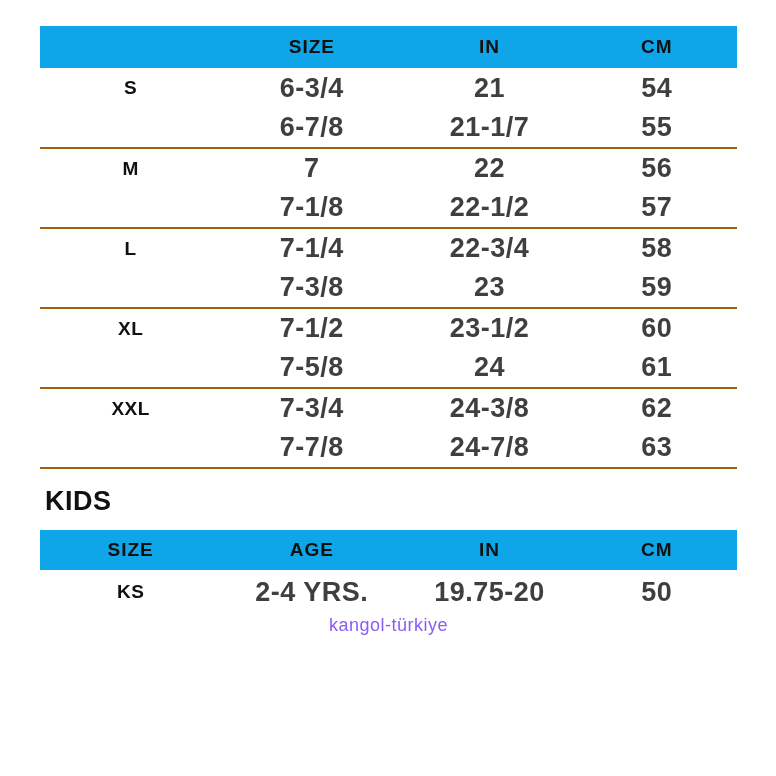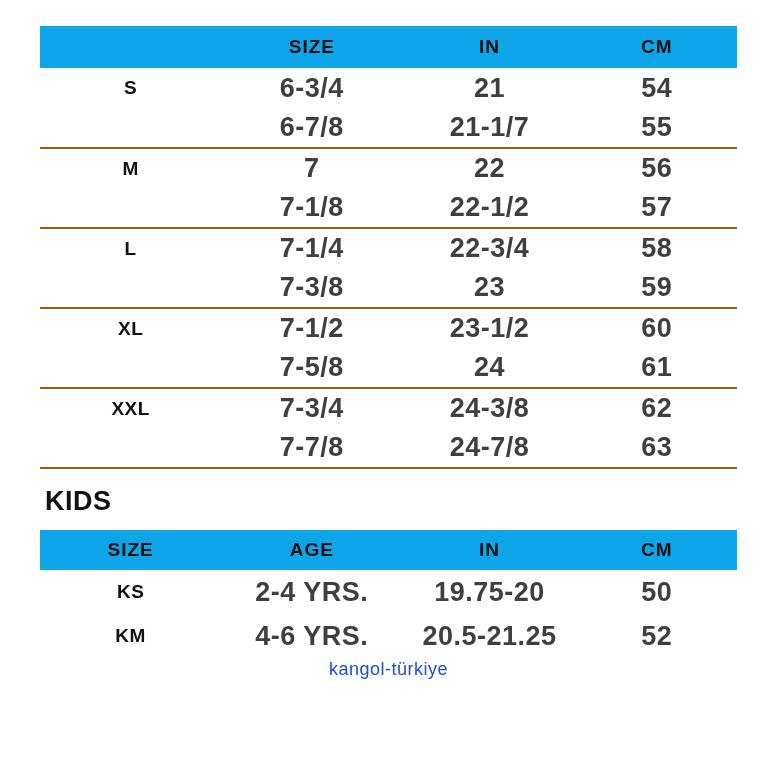--- a/index.html
+++ b/index.html
@@ -47,21 +47,21 @@
   tr.group-end td { border-bottom: 2px solid #a16207; }
 
   .kids-table thead th { height: 40px; }
   .kids-table tbody td { height: 44px; }
 
   .brand-footer {
     text-align: center;
     font-size: 18px;
     font-weight: 300;
     letter-spacing: 0.5px;
-    color: #1d4ed8;
+    color: #8b5cf6;
     margin-top: 1px;
   }
 </style>
 </head>
 <body>
 
 <div class="page">
 
 
   <table class="adult-table">
@@ -160,24 +160,18 @@
         <th>CM</th>
       </tr>
     </thead>
     <tbody>
       <tr>
         <td class="size-label">KS</td>
         <td>2-4 YRS.</td>
         <td>19.75-20</td>
         <td>50</td>
       </tr>
-      <tr>
-        <td class="size-label">KM</td>
-        <td>4-6 YRS.</td>
-        <td>20.5-21.25</td>
-        <td>52</td>
-      </tr>
     </tbody>
   </table>
 
   <div class="brand-footer">kangol-türkiye</div>
 
 </div>
 
 </body></html>

